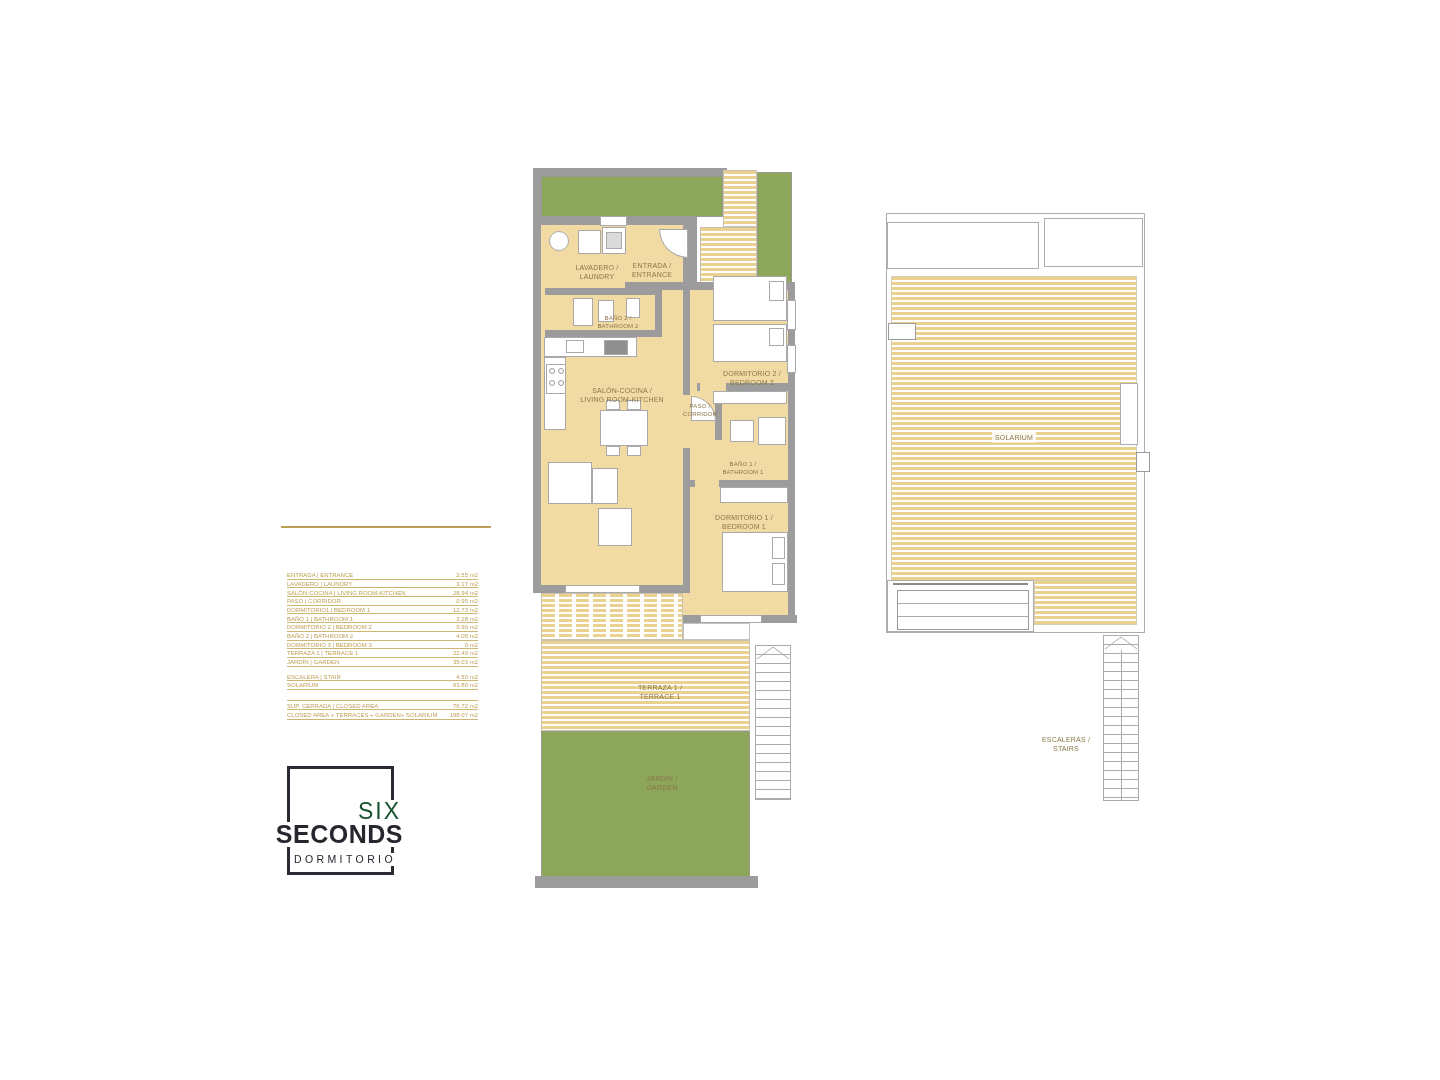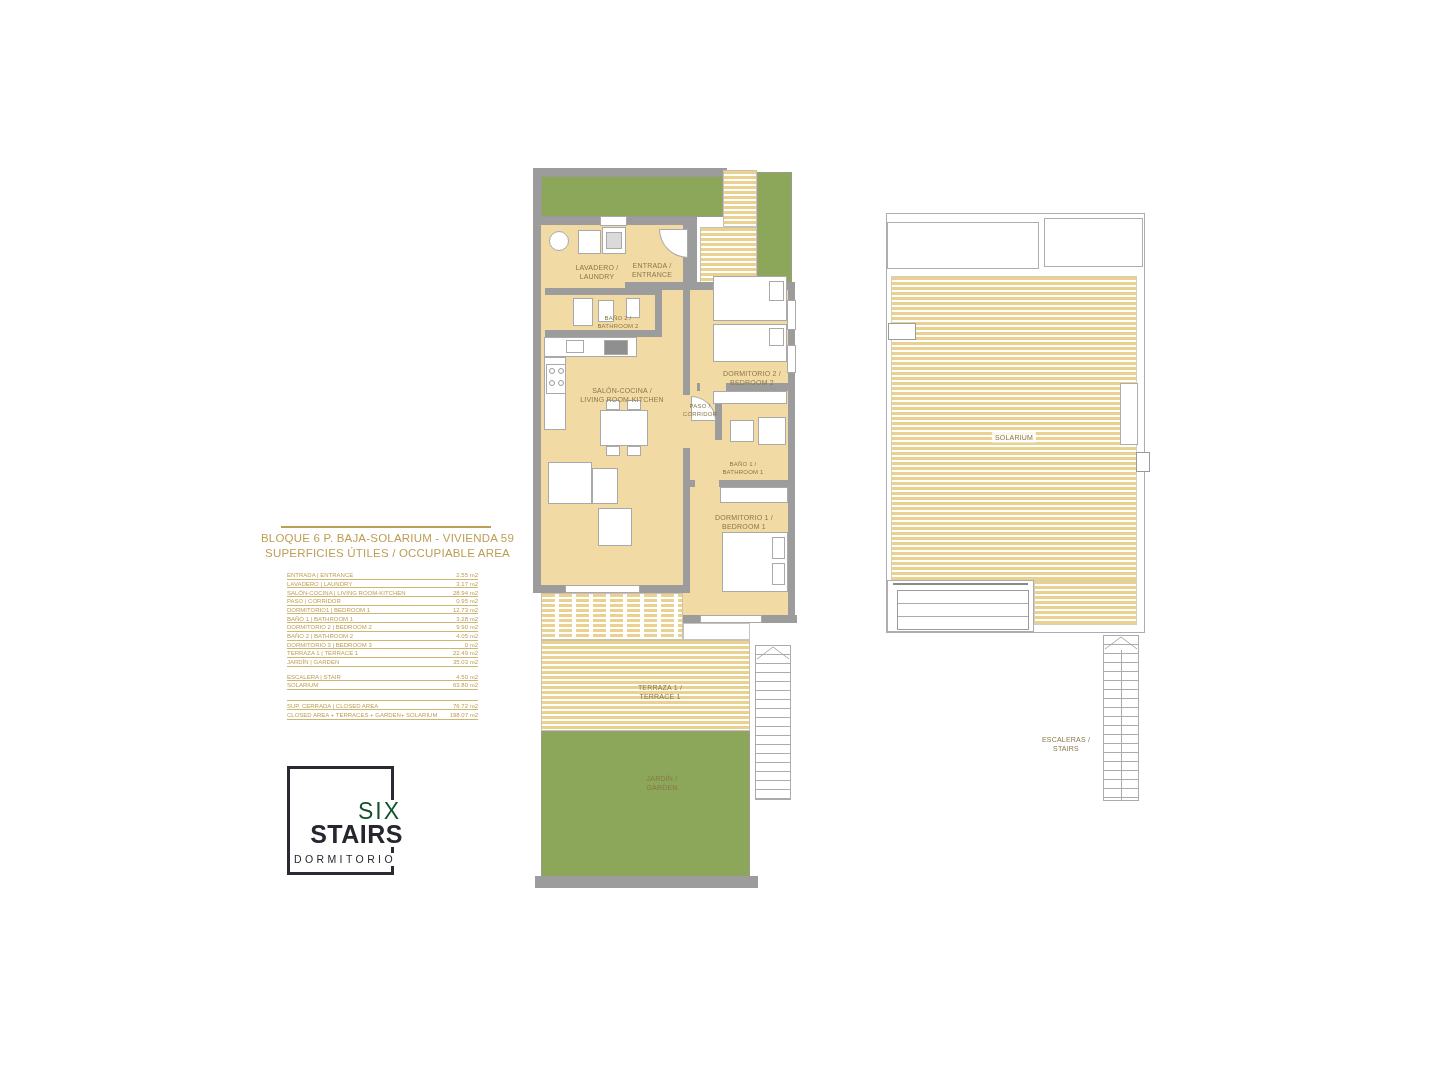--- a/index.html
+++ b/index.html
@@ -37,24 +37,20 @@
   .logo .seconds{position:absolute;right:-9px;top:56px;font-size:25px;font-weight:700;color:#26262E;letter-spacing:.5px;background:#fff;padding-left:3px;line-height:25px;}
   .logo .properties{position:absolute;right:-4px;top:87px;font-size:10.5px;letter-spacing:3.4px;color:#26262E;background:#fff;padding:1px 2px;line-height:11px;}
   svg{display:block;}
 </style>
 </head>
 <body>
 
 <div class="stage">
 
   <div class="rule"></div>
-  <div class="title">
-    <div>BLOQUE 6 P. BAJA-SOLARIUM - VIVIENDA 59</div>
-    <div>SUPERFICIES ÚTILES / OCCUPIABLE AREA</div>
-  </div>
 
   <div class="areas">
     <div class="trow">
         <span>ENTRADA | ENTRANCE</span>
         <span class="v">2.55 m2</span>
       </div>
     <div class="trow">
         <span>LAVADERO | LAUNDRY</span>
         <span class="v">3.17 m2</span>
       </div>
@@ -110,21 +106,21 @@
       <div class="trow">
           <span>CLOSED AREA + TERRACES + GARDEN+ SOLARIUM</span>
           <span class="v">198.07 m2</span>
         </div>
     </div>
   </div>
 
   <div class="logo">
     <div class="box"></div>
     <div class="six">SIX</div>
-    <div class="seconds">STAIRS</div>
+    <div class="seconds">SECONDS</div>
     <div class="properties">DORMITORIO</div>
   </div>
 
   <div class="wall" style="left:533px;top:168px;width:194px;height:8px;"></div>
   <div class="green" style="left:541px;top:176px;width:182px;height:41px;"></div>
   <div class="stripes" style="left:723px;top:170px;width:34px;height:57px;"></div>
   <div class="stripes" style="left:700px;top:227px;width:57px;height:56px;"></div>
   <div class="green" style="left:757px;top:172px;width:35px;height:118px;"></div>
 
   <div class="wall" style="left:533px;top:176px;width:8px;height:417px;"></div>

